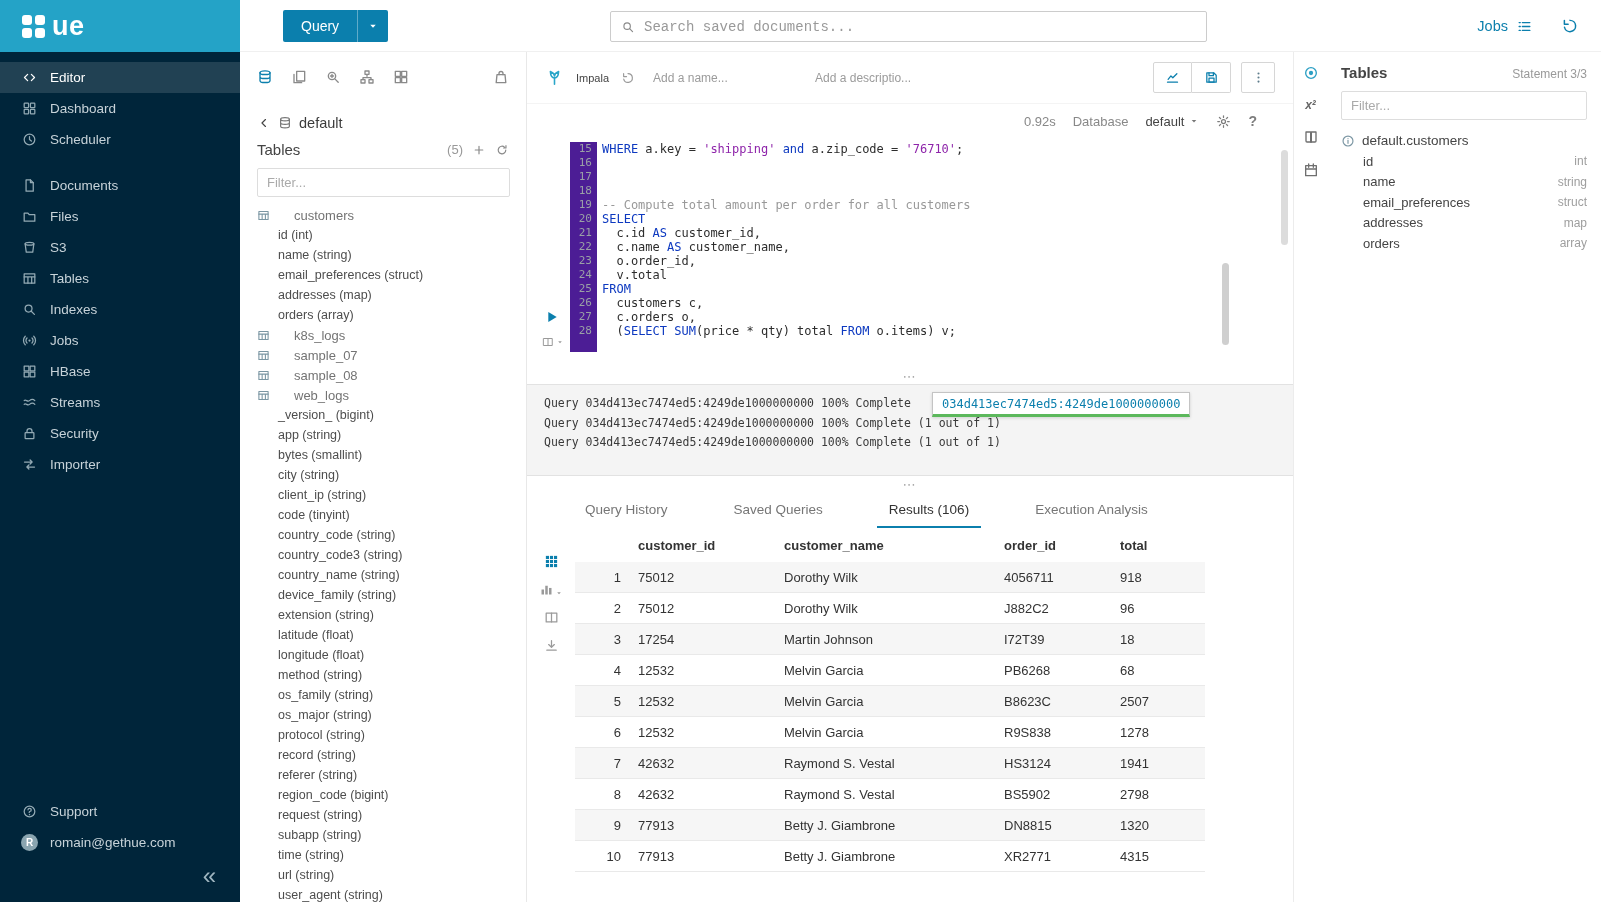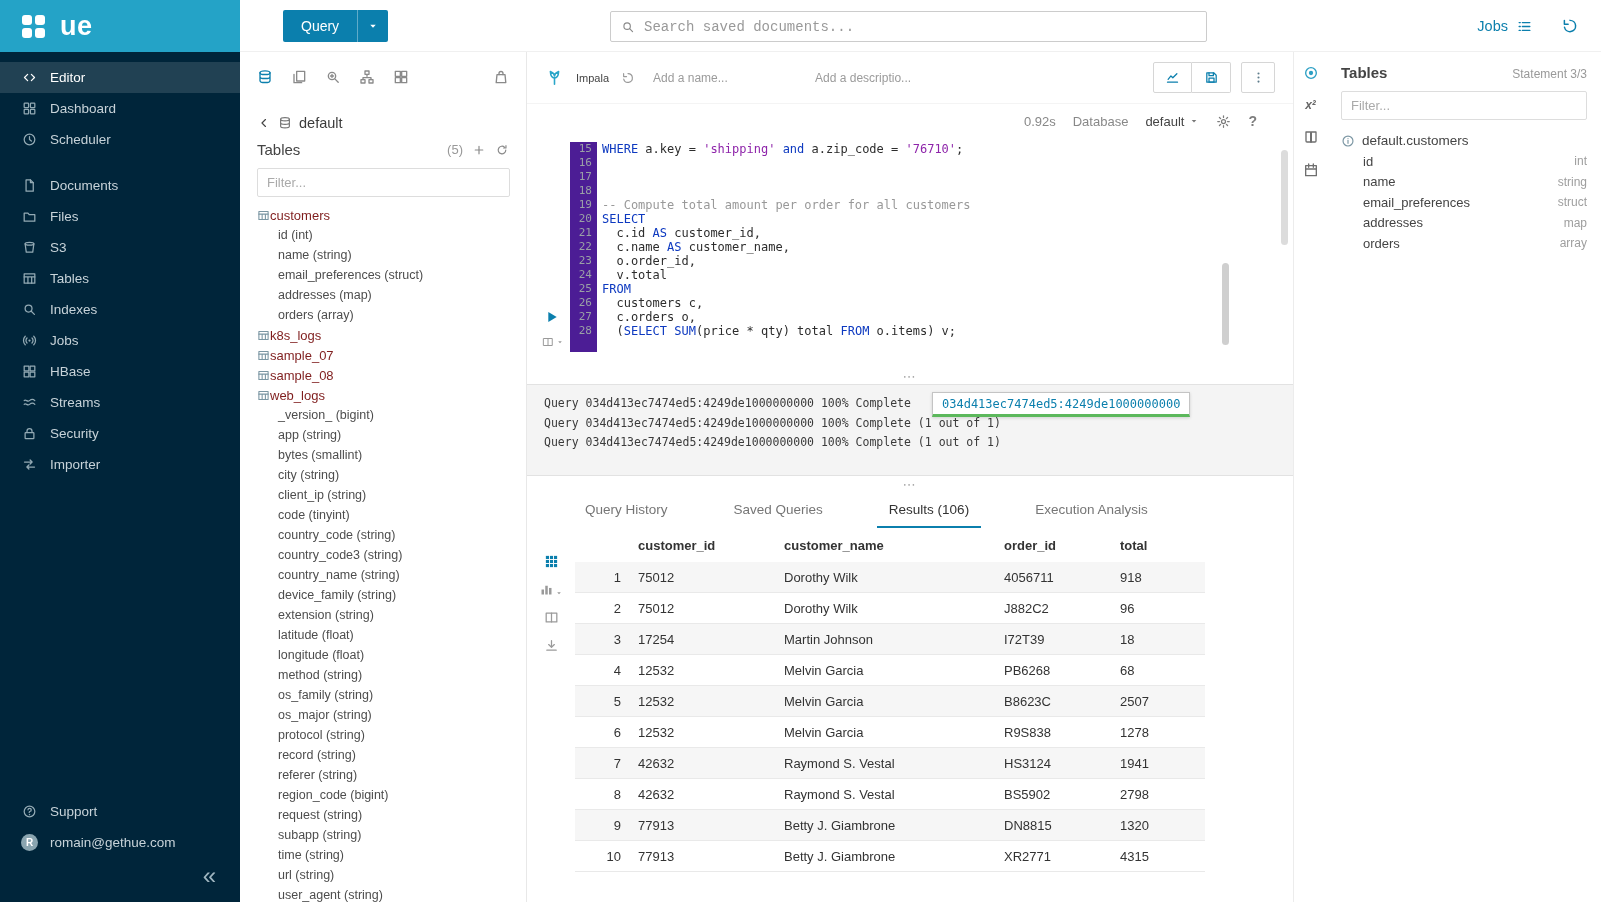--- a/index.html
+++ b/index.html
@@ -4,21 +4,21 @@
 <style>
   *{box-sizing:border-box;margin:0;padding:0}
   html,body{width:1601px;height:902px;overflow:hidden}
   body{font-family:"Liberation Sans","DejaVu Sans",sans-serif;font-size:13px;color:#333;background:#fff}
   .app{position:relative;width:1601px;height:902px;background:#fff}
   .icon{display:inline-flex;align-items:center;justify-content:center;line-height:1}
   .icon svg{width:1em;height:1em;stroke:currentColor;fill:none;stroke-width:2;stroke-linecap:round;stroke-linejoin:round;display:block}
 
   
   .nav{position:absolute;left:0;top:0;bottom:0;width:240px;background:var(--sidebar-bg,#00253a);color:#c7d3d9;display:flex;flex-direction:column}
-  .logo{height:52px;background:var(--logo-bg,#24a3c7);display:flex;align-items:center;padding:0 22px;gap:15px;cursor:pointer;flex:0 0 auto}
+  .logo{height:52px;background:var(--logo-bg,#24a3c7);display:flex;align-items:center;padding:0 22px;gap:7px;cursor:pointer;flex:0 0 auto}
   .logo-mark{display:grid;grid-template-columns:10px 10px;gap:3px}
   .logo-mark i{width:10px;height:10px;background:#fff;border-radius:3px;display:block}
   .logo-text{color:#fff;font-size:27px;font-weight:bold;line-height:1;letter-spacing:.5px}
   .nav-items{padding-top:10px}
   .nav-item{display:flex;align-items:center;gap:12px;height:31px;padding:0 21px;font-size:13.5px;cursor:pointer;white-space:nowrap}
   .nav-item .icon{font-size:15px;color:#93aab4;width:17px}
   .nav-item.active{background:rgba(255,255,255,.13);color:#fff}
   .nav-item.active .icon{color:#fff}
   .nav-item.gap{margin-top:15px}
   .nav-footer{margin-top:auto}
@@ -51,21 +51,21 @@
   .al-breadcrumb .back{color:#444;font-size:14px;cursor:pointer}
   .al-breadcrumb .crumb{cursor:pointer}
   .al-tables-row{display:flex;align-items:center;padding:3px 17px;gap:9px}
   .al-tables-row .title{font-size:15px;color:#444;flex:1}
   .al-tables-row .count{color:#999;font-size:13px}
   .icon-btn{color:#8a8a8a;cursor:pointer;font-size:14px}
   .al-filter,.ar-filter{height:29px;border:1px solid #ddd;border-radius:2px;padding:0 9px;font-size:13px;color:#333;font-family:inherit;outline:none}
   .al-filter::placeholder,.ar-filter::placeholder{color:#aaa}
   .al-filter{margin:7px 17px 4px;width:253px}
   .assist-tree{flex:1;overflow:hidden;padding:4px 0 0 17px}
-  .tree-table{display:flex;align-items:center;gap:0;height:20px;font-size:13px;color:#7f1d1d;cursor:pointer;white-space:nowrap}
+  .tree-table{display:flex;align-items:center;gap:24px;height:20px;font-size:13px;color:#737373;cursor:pointer;white-space:nowrap}
   .tree-table .icon{color:#7b96a3;font-size:13px}
   .tree-col{height:20px;padding-left:21px;font-size:12.5px;color:#4d4d4d;display:flex;align-items:center;cursor:pointer;white-space:nowrap}
 
   
   .main{position:absolute;left:527px;top:52px;bottom:0;width:766px;background:#fff;display:flex;flex-direction:column;overflow:hidden}
   .ed-header{height:52px;display:flex;align-items:center;padding:0 18px;gap:12px;flex:0 0 auto;border-bottom:1px solid #f4f4f4}
   .engine-icon{color:#2aa6c9;font-size:19px}
   .engine-name{font-size:11px;color:#444}
   .ed-history{color:#9a9a9a;font-size:14px;cursor:pointer;margin-right:6px}
   .ed-input{border:0;outline:0;font-size:12px;color:#333;font-family:inherit;width:150px;background:transparent}

